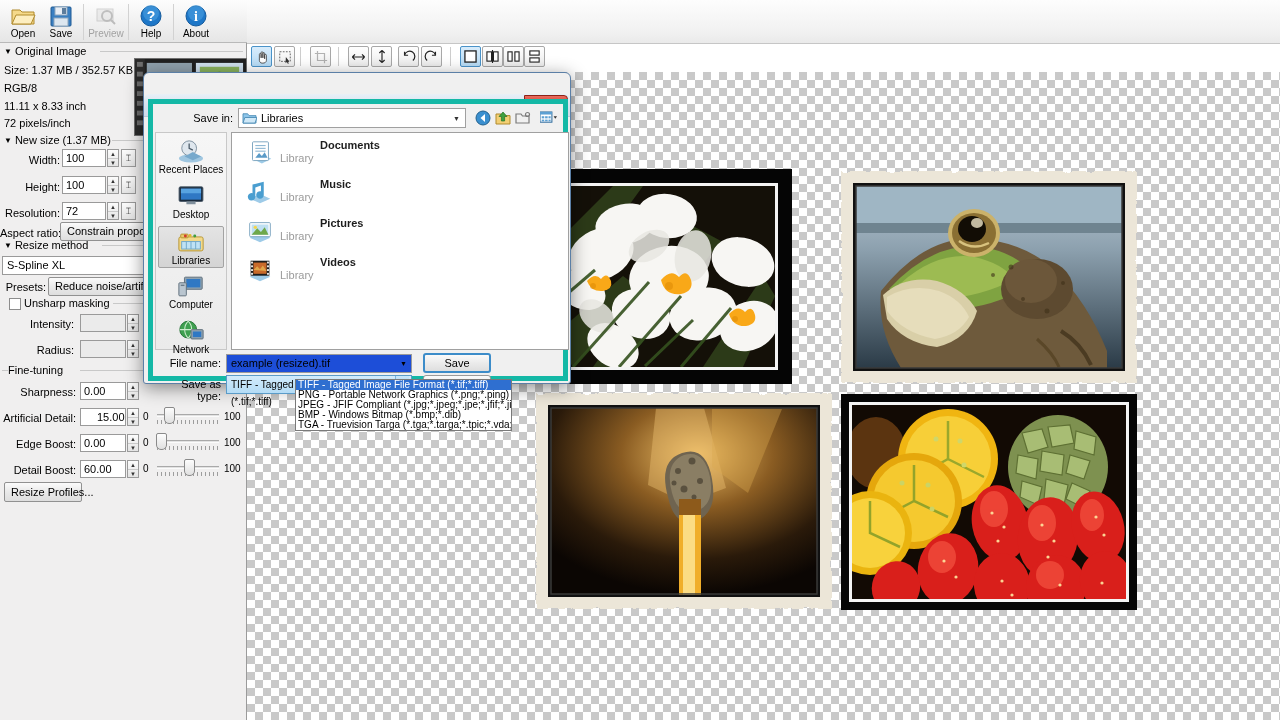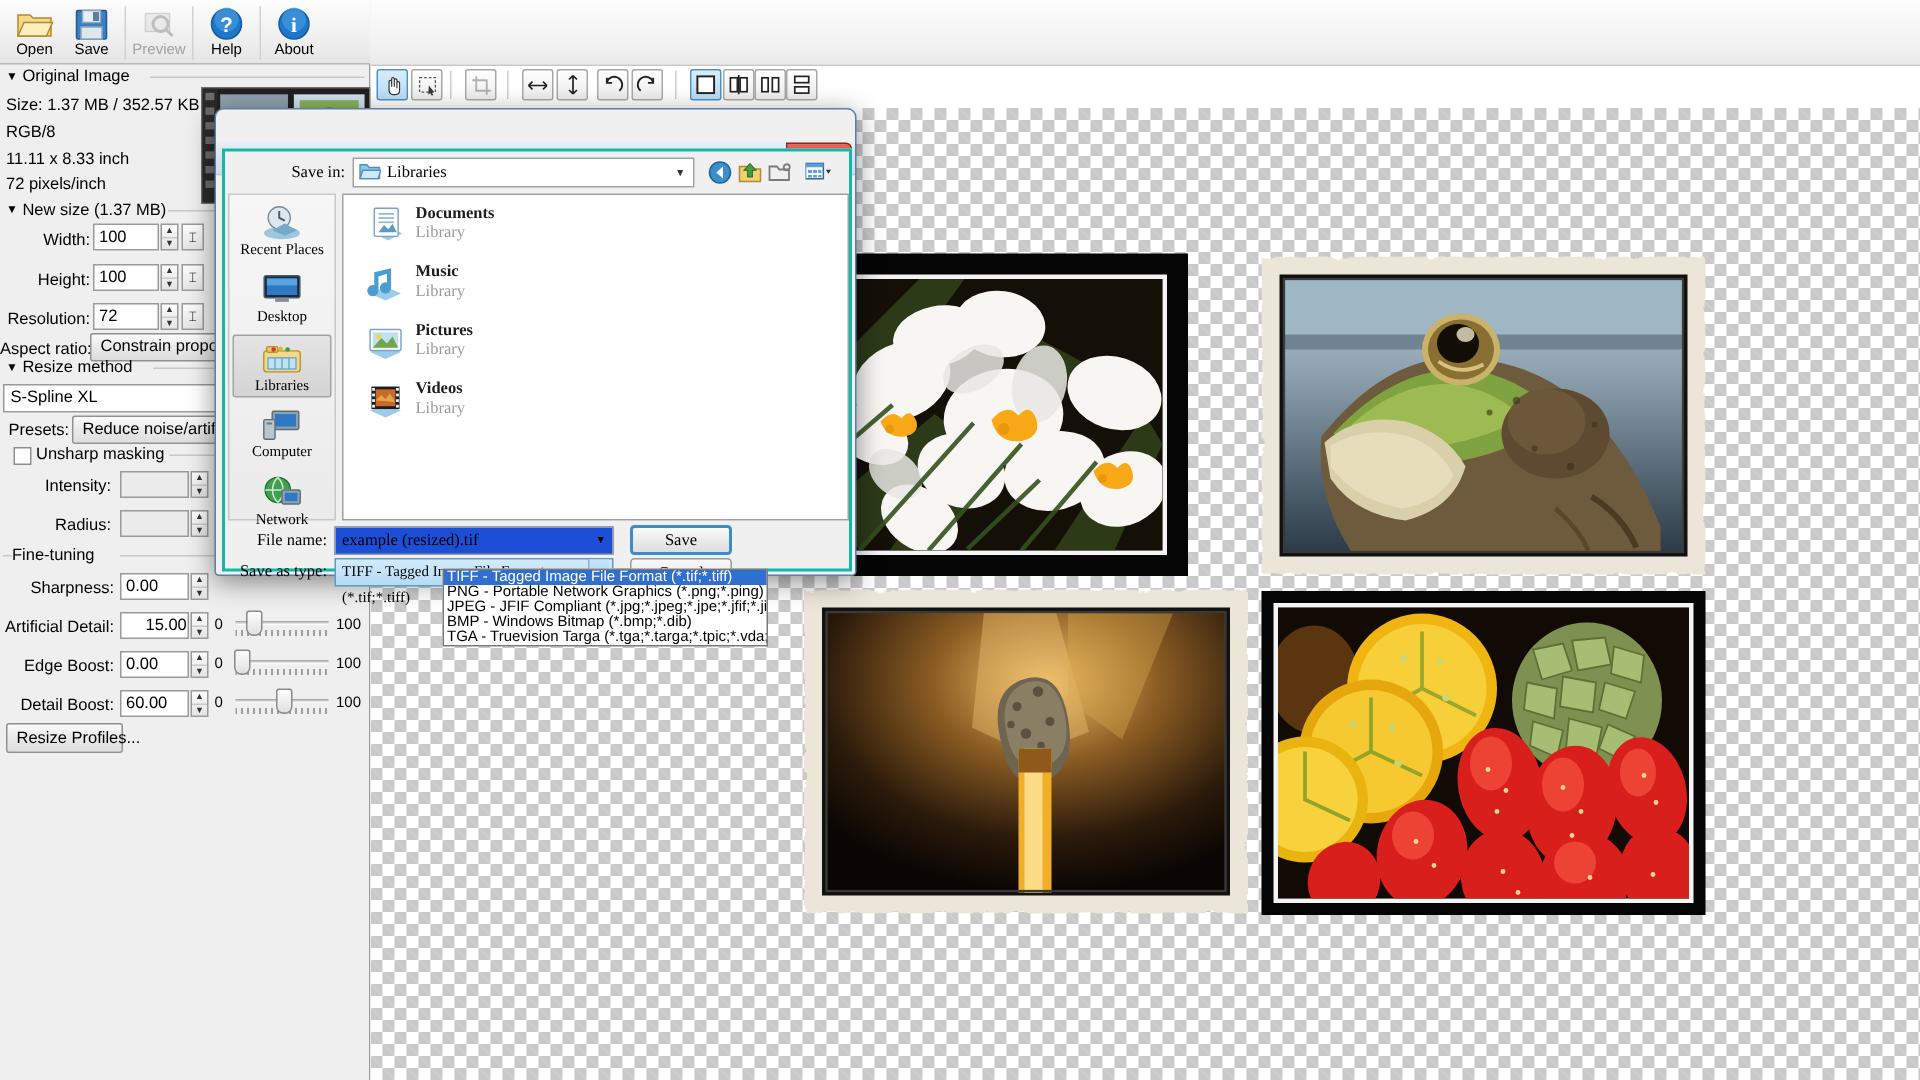--- a/index.html
+++ b/index.html
@@ -154,21 +154,21 @@
   }
   #dlg-close {
     position: absolute; right: 2px; top: 1px; width: 44px; height: 19px;
     background: linear-gradient(#e86b5e, #cf3a28 55%, #b3291a);
     border: 1px solid #8e2316; border-radius: 0 4px 0 4px;
     color: #fff; font-size: 12px; font-weight: bold;
     line-height: 17px; text-align: center;
   }
   #dlg-body {
     position: absolute; left: 4px; top: 26px; width: 420px; height: 282px;
-    background: #f0f0f0; border: 2px solid #14b8a6; font-family: Liberation Serif, serif;
+    background: #f0f0f0; border: 5px solid #14b8a6;
   }
   .dlg-label { position: absolute; font-size: 11px; text-align: right; }
   #savein-combo {
     position: absolute; left: 85px; top: 4px; width: 228px; height: 20px;
     background: #fff; border: 1px solid #a0a0a0;
     display: flex; align-items: center; padding-left: 3px;
   }
   #savein-combo .txt { font-size: 11px; margin-left: 4px; }
   #savein-combo .arrow { position: absolute; right: 5px; font-size: 7px; color: #333; }
   .navicon { position: absolute; top: 4px; width: 19px; height: 19px;
@@ -190,21 +190,21 @@
   .place .pic { height: 26px; display: flex; align-items: center; justify-content: center; }
   .place .nm { font-size: 10px; line-height: 11px; }
 
   #filelist {
     position: absolute; left: 78px; top: 28px; width: 338px; height: 218px;
     background: #fff; border: 1px solid #a0a0a0;
   }
   .frow { position: relative; height: 39px; padding: 3px 0 0 8px; display: flex; }
   .frow .ico { width: 40px; display: flex; align-items: center; justify-content: center; }
   .frow .txt { padding-top: 3px; }
-  .frow .t1 { font-size: 11px; font-weight: bold; color: #1d1d1d; line-height: 13px; }
+  .frow .t1 { font-size: 11px; font-weight: bold; color: #1d1d1d; line-height: 13px; margin-left: 40px; }
   .frow .t2 { font-size: 11px; color: #9b9b9b; line-height: 13px; }
 
   #filename-combo, #savetype-combo {
     position: absolute; height: 19px; border: 1px solid #9a9a9a;
     font-size: 11px; line-height: 17px; padding-left: 4px;
   }
   #filename-combo { left: 73px; top: 250px; width: 186px; background: #1d4ed8; }
   #savetype-combo {
     left: 73px; top: 271px; width: 186px;
     background: linear-gradient(#d2ebfb, #b4dcf6);

